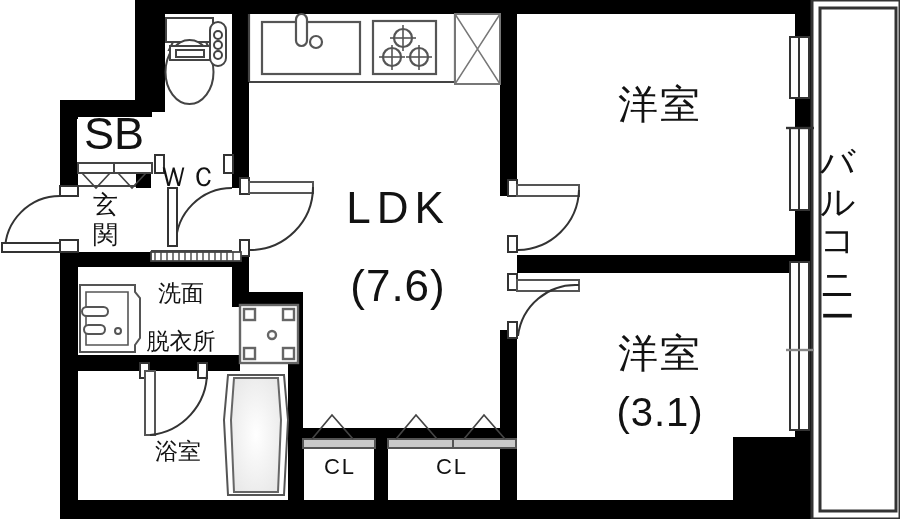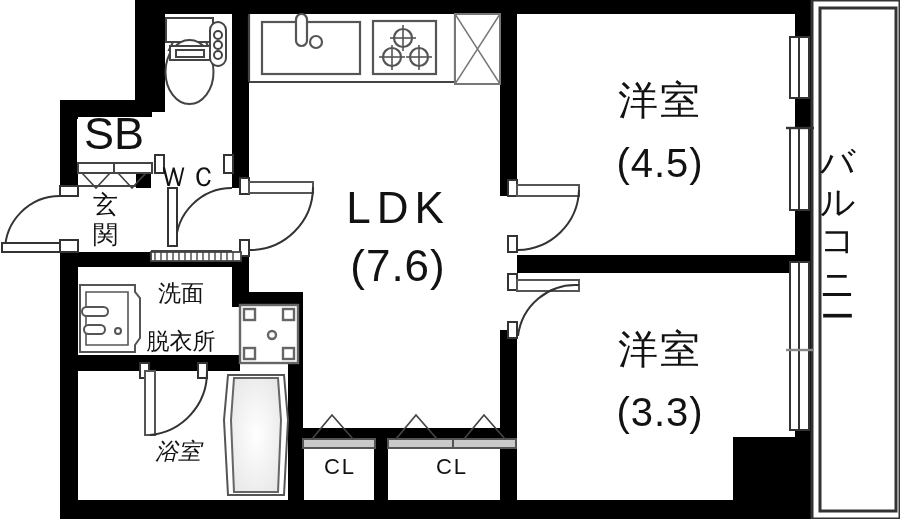--- a/index.html
+++ b/index.html
@@ -3,24 +3,24 @@
 <meta charset="utf-8">
 <title>Floor Plan</title>
 <style>
   html,body{margin:0;padding:0;background:#ffffff;}
   body{font-family:"Liberation Sans","DejaVu Sans",sans-serif;}
   #plan{position:relative;width:900px;height:519px;background:#ffffff;overflow:hidden;}
   #plan svg{display:block;position:absolute;left:0;top:0;}
   .lbl{position:absolute;color:#121212;font-family:"Liberation Sans","DejaVu Sans",sans-serif;
        white-space:nowrap;line-height:1.12;font-weight:400;}
   .lbl.c{transform:translate(-50%,-50%);text-align:center;}
-  .rm-name{font-size:40px;letter-spacing:2px;font-family:Liberation Mono, monospace;}
+  .rm-name{font-size:40px;letter-spacing:2px;}
   .rm-area{font-size:40px;letter-spacing:1px;}
   .ldk-name{font-size:44px;letter-spacing:6px;font-weight:400;}
-  .ldk-area{font-size:44px;letter-spacing:1px;}
+  .ldk-area{font-size:44px;letter-spacing:1px;margin-top:20px;}
   .sm-jp{font-size:25px;letter-spacing:1px;}
   .tiny-jp{font-size:23px;letter-spacing:0px;}
   .sb-t{font-size:45px;font-weight:400;letter-spacing:0px;}
   .wc-t{font-size:27px;letter-spacing:3px;}
   .cl-t{font-size:22px;letter-spacing:2px;}
   .balc{font-size:35px;letter-spacing:4px;writing-mode:vertical-rl;text-orientation:upright;}
 </style>
 </head>
 <body>
 
@@ -266,34 +266,33 @@
   <g fill="#ffffff" stroke="#333333" stroke-width="2">
     <rect x="798" y="37" width="11" height="61"></rect>
     <rect x="790" y="37" width="9" height="61"></rect>
   </g>
 </svg>
 
 <div class="lbl c ldk-name" style="left:398px;top:208px;">LDK</div>
 <div class="lbl c ldk-area" style="left:398px;top:266px;">(7.6)</div>
 
 <div class="lbl c rm-name" style="left:660px;top:104px;">洋室</div>
-<div class="lbl c rm-area" style="left:660px;top:163px;">(4.5)</div>
 
 <div class="lbl c rm-name" style="left:660px;top:353px;">洋室</div>
-<div class="lbl c rm-area" style="left:660px;top:412px;">(3.3)</div>
+<div class="lbl c rm-area" style="left:660px;top:412px;">(3.1)</div>
 
 <div class="lbl c sb-t" style="left:114px;top:134px;">SB</div>
 <div class="lbl c wc-t" style="left:190px;top:133px;margin-top:44px;">ＷＣ</div>
 
 <div class="lbl c sm-jp" style="left:106px;top:204px;">玄</div>
 <div class="lbl c sm-jp" style="left:106px;top:234px;">関</div>
 
 <div class="lbl c tiny-jp" style="left:181px;top:294px;text-align:center;">洗面</div>
 <div class="lbl c tiny-jp" style="left:181px;top:342px;">脱衣所</div>
 
-<div class="lbl c tiny-jp" style="left:178px;top:452px;font-style:italic;">浴室</div>
+<div class="lbl c tiny-jp" style="left:178px;top:452px;">浴室</div>
 
 <div class="lbl c cl-t" style="left:340px;top:467px;">CL</div>
 <div class="lbl c cl-t" style="left:452px;top:467px;">CL</div>
 
 <div class="lbl balc" style="left:838px;top:123px;transform:translateX(-50%);">バルコニー</div>
 
 </div>
 
 </body></html>

